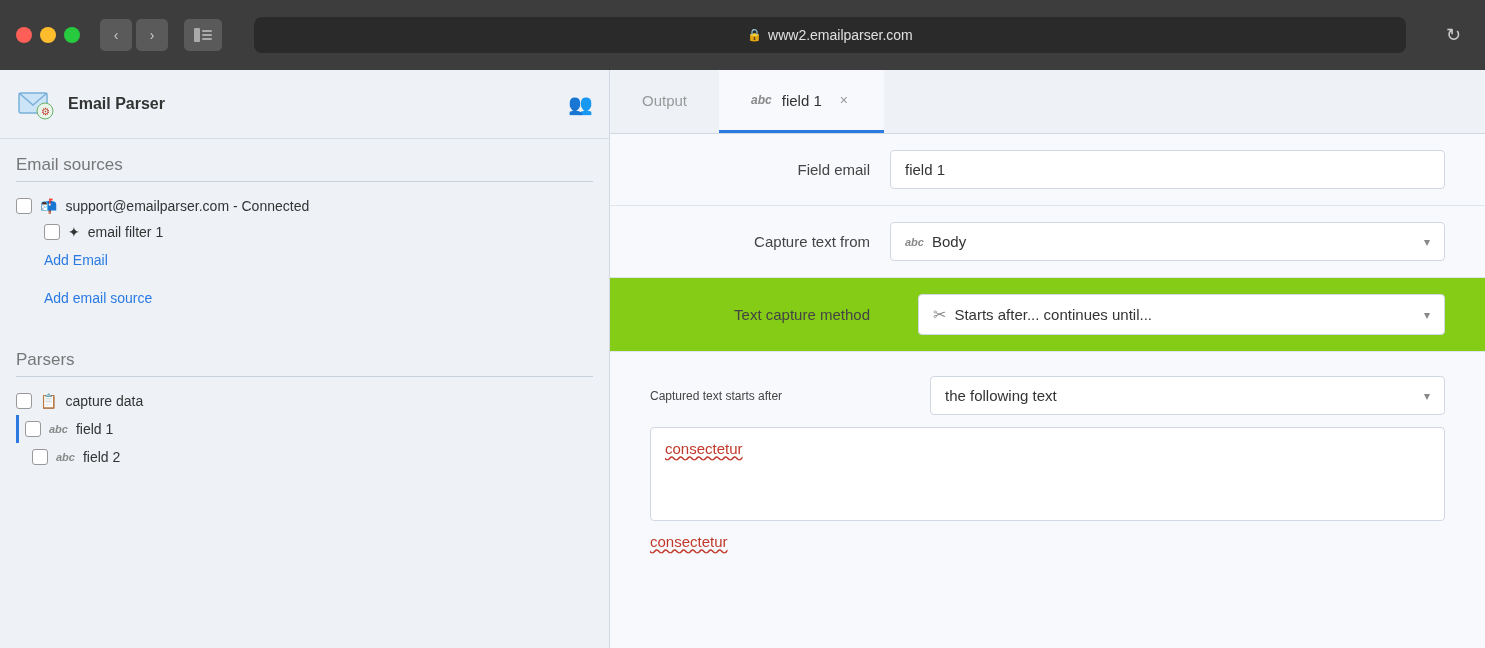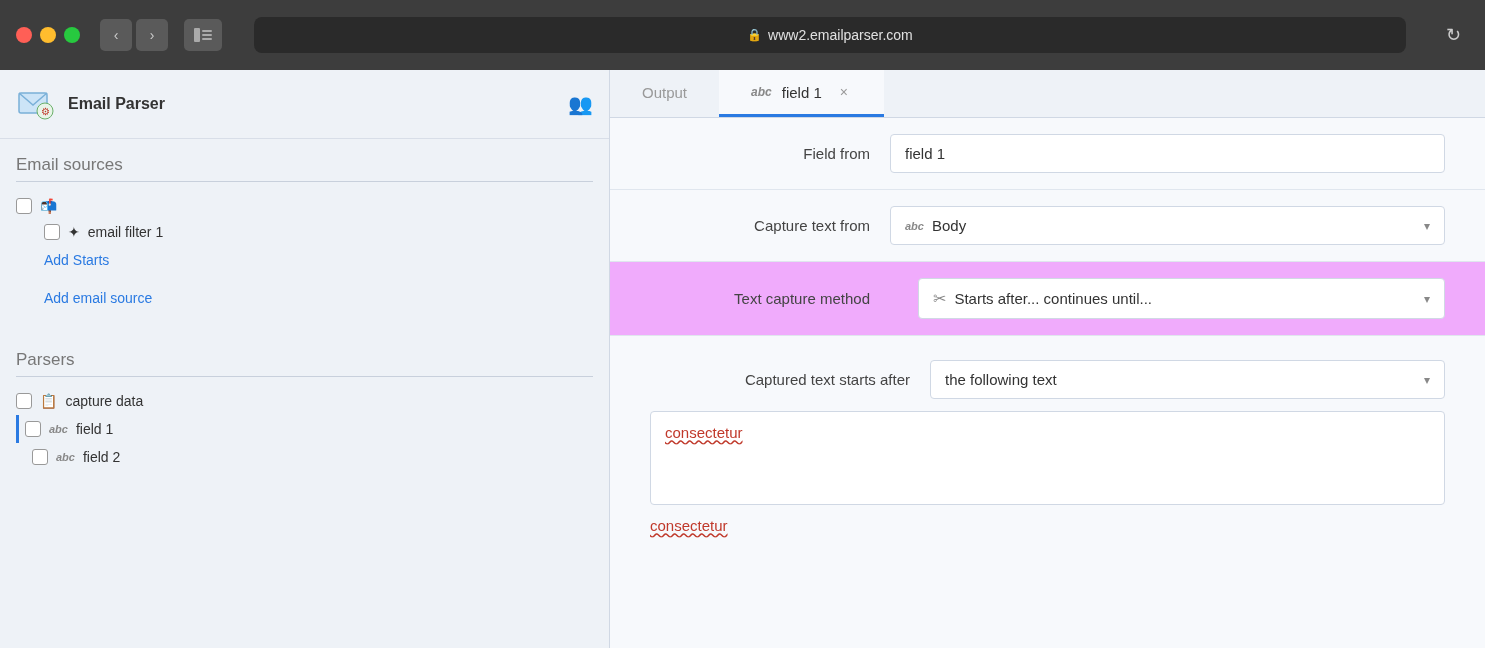--- a/index.html
+++ b/index.html
@@ -201,21 +201,21 @@
       display: flex;
       flex-direction: column;
     }
 
     
     .tabs-bar {
       display: flex;
       background: #eef2f7;
       border-bottom: 1px solid #d0d8e4;
       padding: 0;
-      height: 48px;
+      height: 64px;
     }
     .tab {
       display: flex;
       align-items: center;
       padding: 0 32px;
       cursor: pointer;
       font-size: 15px;
       color: #999;
       border-bottom: 3px solid transparent;
       gap: 6px;
@@ -301,24 +301,23 @@
       padding: 24px 40px;
     }
     .bottom-row {
       display: flex;
       align-items: center;
       margin-bottom: 12px;
       gap: 20px;
     }
     .bottom-label {
       width: 260px;
-      font-size: 15px;
+      font-size: 12px;
       color: #444;
       flex-shrink: 0;
-      text-align: right;
     }
     .bottom-select-wrapper {
       flex: 1;
       position: relative;
     }
     .text-input-area {
       width: 100%;
       border: 1px solid #d0d8e4;
       border-radius: 4px;
       padding: 12px 14px;
@@ -376,29 +375,30 @@
       <span class="users-icon">👥</span>
     </div>
 
     <div class="sidebar-content">
 
       <div class="section-label">Email sources</div>
 
       <div class="source-item">
         <div class="checkbox"></div>
         <span>📬</span>
+        <span>support@emailparser.com  -  Connected</span>
       </div>
 
       <div class="sub-item">
         <div class="checkbox"></div>
         <span>✦</span>
         <span>email filter 1</span>
       </div>
 
-      <a class="link-btn">Add Starts</a>
+      <a class="link-btn">Add Email</a>
       <a class="link-btn" style="margin-top:14px;">Add email source</a>
 
       <div class="parsers-section">
         <div class="section-label">Parsers</div>
 
         <div class="parser-item">
           <div class="checkbox"></div>
           <span>📋</span>
           <span>capture data</span>
         </div>
@@ -427,36 +427,36 @@
       <div class="tab tab-active">
         <span class="abc-badge" style="font-size:12px; color:#888; margin-right:4px;">abc</span>
         <span>field 1</span>
         <button class="tab-close">×</button>
       </div>
     </div>
 
     <div class="form-area">
 
       <div class="form-row">
-        <div class="form-label">Field from</div>
+        <div class="form-label">Field email</div>
         <input class="form-input" type="text" value="field 1" style="">
       </div>
 
       <div class="form-row">
         <div class="form-label">Capture text from</div>
         <div class="form-select-wrapper">
           <div class="select-display">
             <span class="abc-badge">abc</span>
             <span>Body</span>
             <span class="select-arrow">▾</span>
           </div>
         </div>
       </div>
 
-      <div class="form-row" style="background:#f0abfc;gap:48px;">
+      <div class="form-row" style="background:#84cc16;gap:48px;">
         <div class="form-label">Text capture method</div>
         <div class="form-select-wrapper">
           <div class="select-display">
             <span class="scissors-icon">✂</span>
             <span>Starts after... continues until...</span>
             <span class="select-arrow">▾</span>
           </div>
         </div>
       </div>
 

